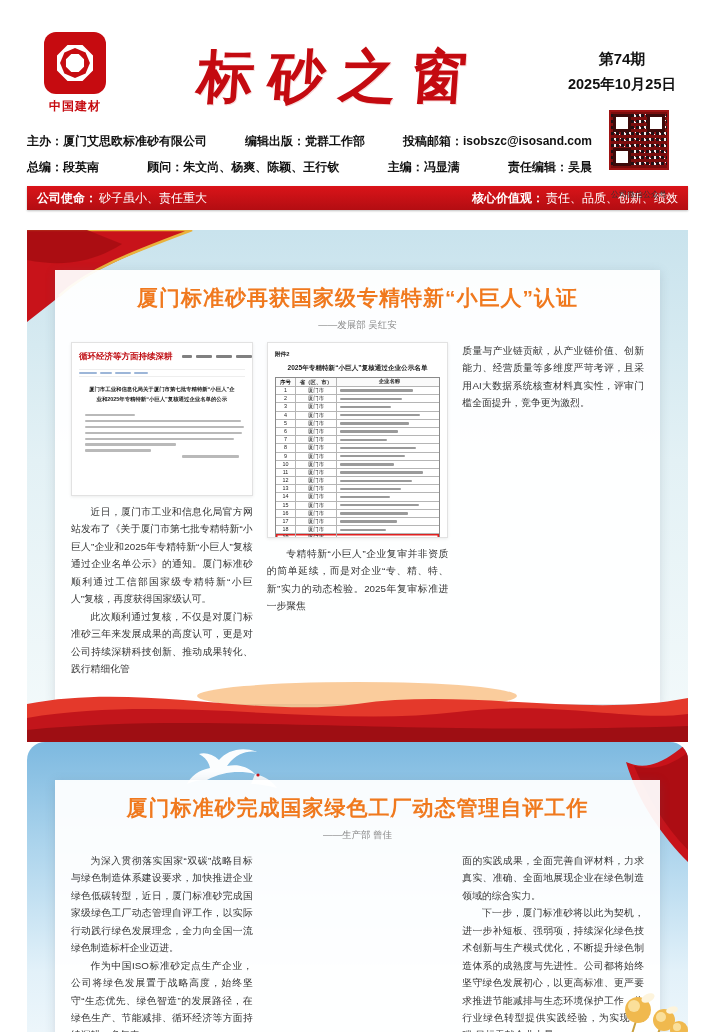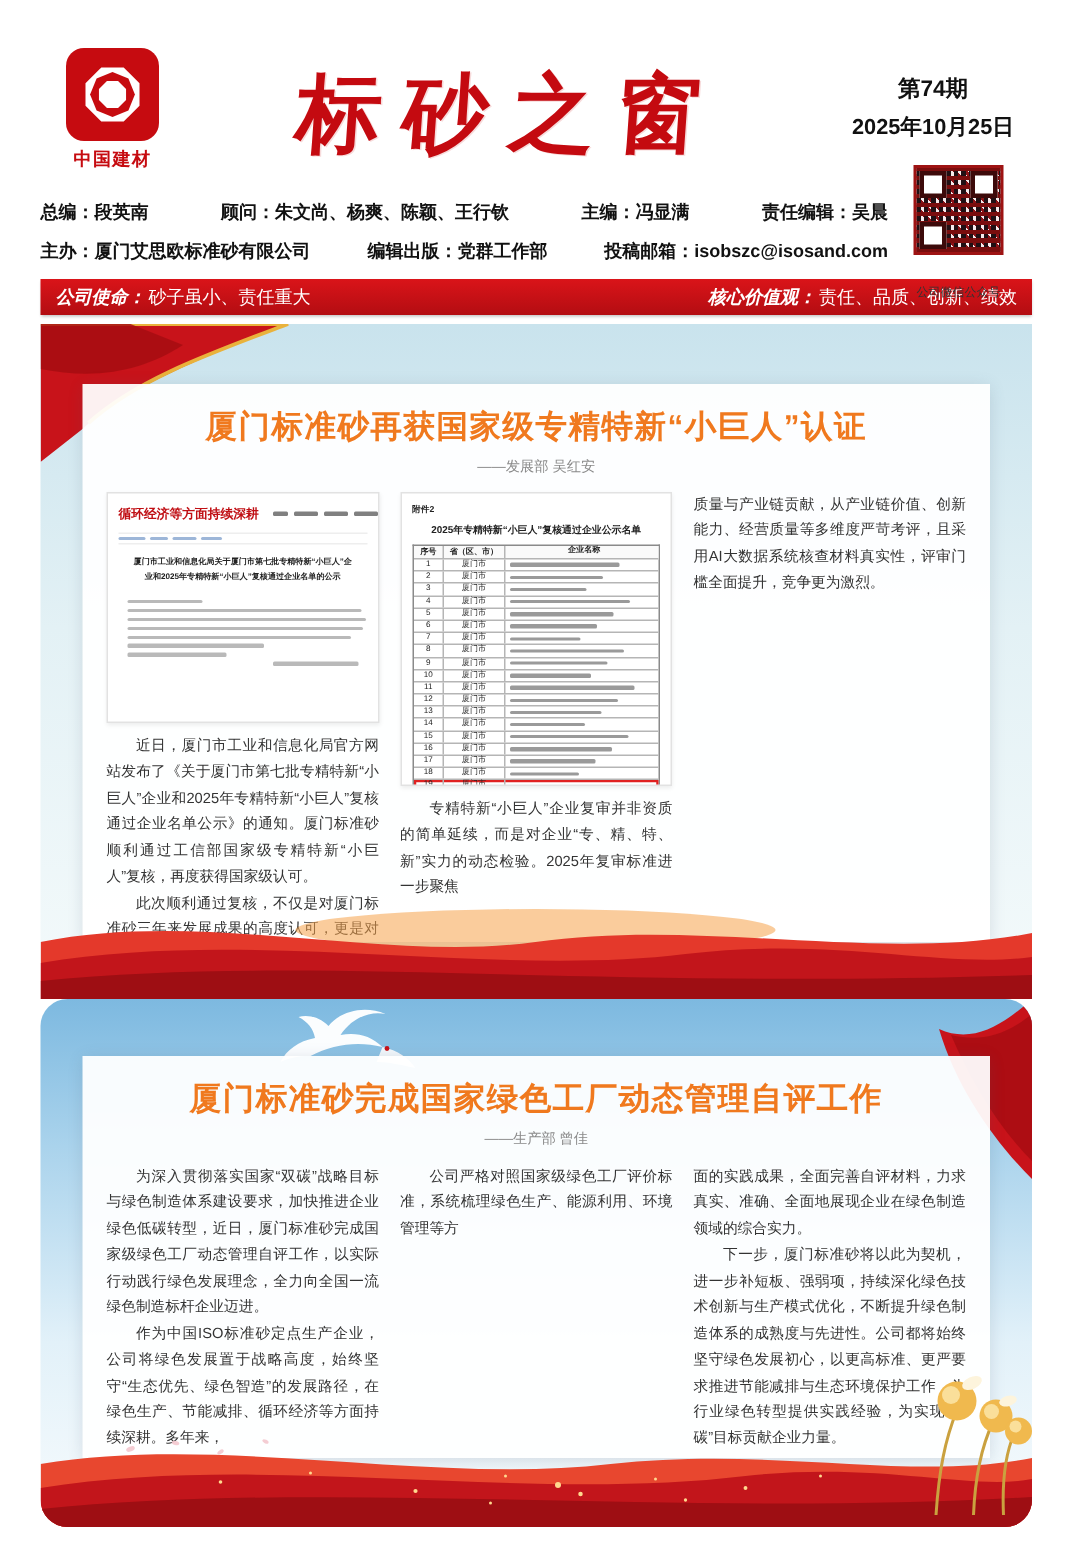--- a/index.html
+++ b/index.html
@@ -25,25 +25,25 @@
       repeating-linear-gradient(45deg,#8d1216 0 2px,#f7eaea 2px 5px);position:relative;}
   .qr i{position:absolute;width:12px;height:12px;border:3px solid #3d0a0a;background:#fff;}
   .qr i.tl{left:2px;top:2px}.qr i.tr{right:2px;top:2px}.qr i.bl{left:2px;bottom:2px}
   .qr-caption{font-size:8px;color:#333;margin-top:19px;white-space:nowrap;}
   .mast-rows{margin-top:6px;padding-right:96px;}
   .mast-row{display:flex;justify-content:space-between;font-size:12px;color:#111;font-weight:600;line-height:26px;white-space:nowrap;}
 
   
   .banner{height:24px;background:linear-gradient(180deg,#da1419,#b30d12);display:flex;align-items:center;justify-content:space-between;
     padding:0 10px;color:#fff;font-size:12px;white-space:nowrap;box-shadow:0 1px 2px rgba(0,0,0,.25);}
-  .banner b{font-weight:800;font-style:italic;margin-right:2px;}
+  .banner b{font-weight:800;margin-right:2px;}
 
   
   .section{position:relative;width:661px;overflow:hidden;}
-  .sec1{height:450px;margin-top:6px;background:linear-gradient(180deg,#c9e3ed 0%,#e3f1f5 45%,#f4fafb 100%);}
+  .sec1{height:512px;margin-top:20px;background:linear-gradient(180deg,#c9e3ed 0%,#e3f1f5 45%,#f4fafb 100%);}
   .sec2{height:352px;background:linear-gradient(180deg,#7db9e0 0%,#aad3ec 28%,#e2f1f9 65%,#f7fbfd 100%);border-radius:18px;}
   .ribbon-tl{position:absolute;left:0;top:0;width:190px;height:92px;z-index:1;}
   .ribbon-r{position:absolute;right:0;top:0;width:120px;height:160px;z-index:1;}
   .dove{position:absolute;left:150px;top:2px;width:110px;height:56px;z-index:2;}
   .card{position:absolute;left:28px;right:28px;background:rgba(255,255,255,.94);box-shadow:0 2px 10px rgba(70,90,110,.18);z-index:2;padding:14px 16px 10px;}
   .card1{top:40px;bottom:38px;}
   .card2{top:38px;bottom:46px;}
   .art-title{text-align:center;color:#f0791e;font-weight:800;font-size:21px;letter-spacing:1px;}
   .byline{text-align:center;color:#8a8a8a;font-size:9.5px;margin-top:7px;}
   .cols{display:flex;gap:14px;margin-top:10px;}
@@ -105,29 +105,29 @@
     <div class="qr-wrap">
       <div class="qr">
           <i class="tl"></i>
           <i class="tr"></i>
           <i class="bl"></i>
         </div>
       <div class="qr-caption">公司微信公众号</div>
     </div>
     <div class="mast-rows">
       <div class="mast-row">
+        <span>主办：厦门艾思欧标准砂有限公司</span>
+        <span>编辑出版：党群工作部</span>
+        <span>投稿邮箱：isobszc@isosand.com</span>
+      </div>
+      <div class="mast-row">
         <span>总编：段英南</span>
         <span>顾问：朱文尚、杨爽、陈颖、王行钦</span>
         <span>主编：冯显满</span>
         <span>责任编辑：吴晨</span>
-      </div>
-      <div class="mast-row">
-        <span>主办：厦门艾思欧标准砂有限公司</span>
-        <span>编辑出版：党群工作部</span>
-        <span>投稿邮箱：isobszc@isosand.com</span>
       </div>
     </div>
   </div>
 
   <div class="banner">
     <span><b>公司使命：</b><span>砂子虽小、责任重大</span></span>
     <span><b>核心价值观：</b><span>责任、品质、创新、绩效</span></span>
   </div>
 
   <div class="section sec1">
@@ -352,21 +352,20 @@
 
     <div class="card card2">
       <div class="art-title">厦门标准砂完成国家绿色工厂动态管理自评工作</div>
       <div class="byline">——生产部 曾佳</div>
       <div class="cols">
         <div class="col">
           <p class="ind">为深入贯彻落实国家“双碳”战略目标与绿色制造体系建设要求，加快推进企业绿色低碳转型，近日，厦门标准砂完成国家级绿色工厂动态管理自评工作，以实际行动践行绿色发展理念，全力向全国一流绿色制造标杆企业迈进。</p>
           <p class="ind">作为中国ISO标准砂定点生产企业，公司将绿色发展置于战略高度，始终坚守“生态优先、绿色智造”的发展路径，在绿色生产、节能减排、循环经济等方面持续深耕。多年来，</p>
         </div>
         <div class="col">
-          <p class="ind">公司严格对照国家级绿色工厂评价标准，系统梳理绿色生产、能源利用、环境管理等方</p>
         </div>
         <div class="col">
           <p>面的实践成果，全面完善自评材料，力求真实、准确、全面地展现企业在绿色制造领域的综合实力。</p>
           <p class="ind">下一步，厦门标准砂将以此为契机，进一步补短板、强弱项，持续深化绿色技术创新与生产模式优化，不断提升绿色制造体系的成熟度与先进性。公司都将始终坚守绿色发展初心，以更高标准、更严要求推进节能减排与生态环境保护工作，为行业绿色转型提供实践经验，为实现“双碳”目标贡献企业力量。</p>
         </div>
       </div>
     </div>
 
     <svg class="wave" viewBox="0 0 661 64" preserveAspectRatio="none">
       <path d="M0,22 C120,2 260,36 380,22 C490,10 580,34 661,18 L661,64 L0,64 Z" fill="#e8472f"></path>

